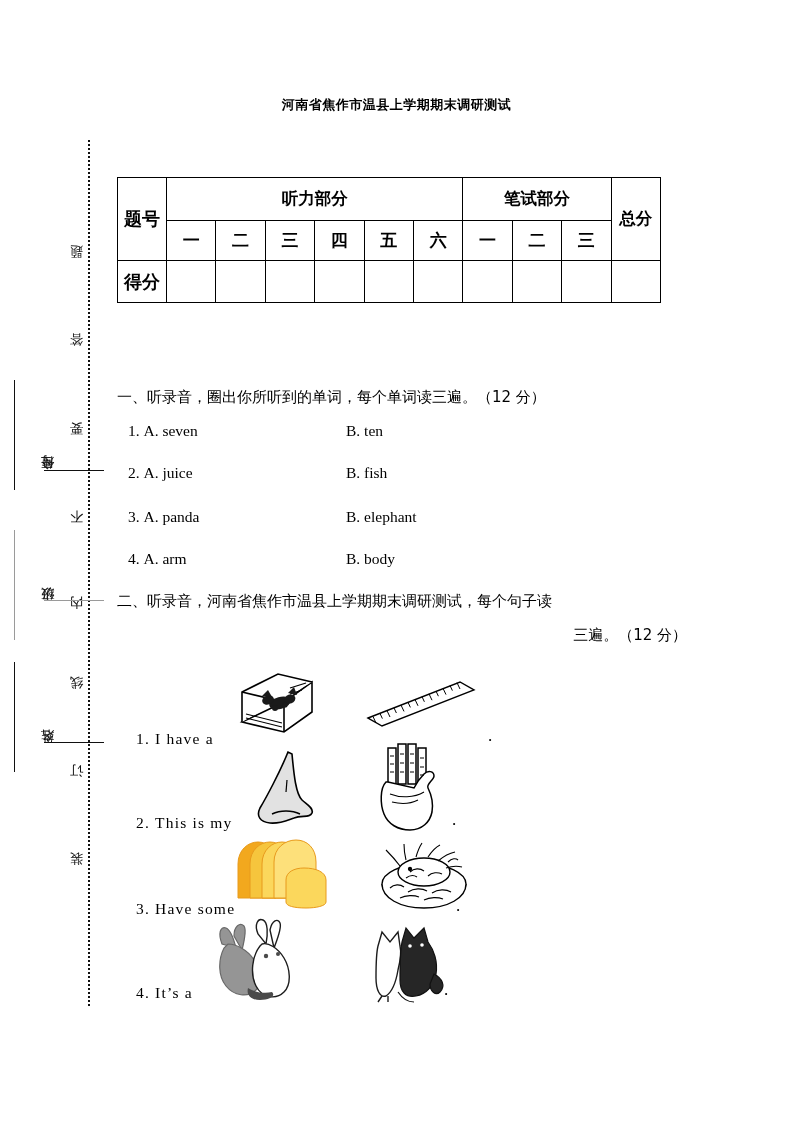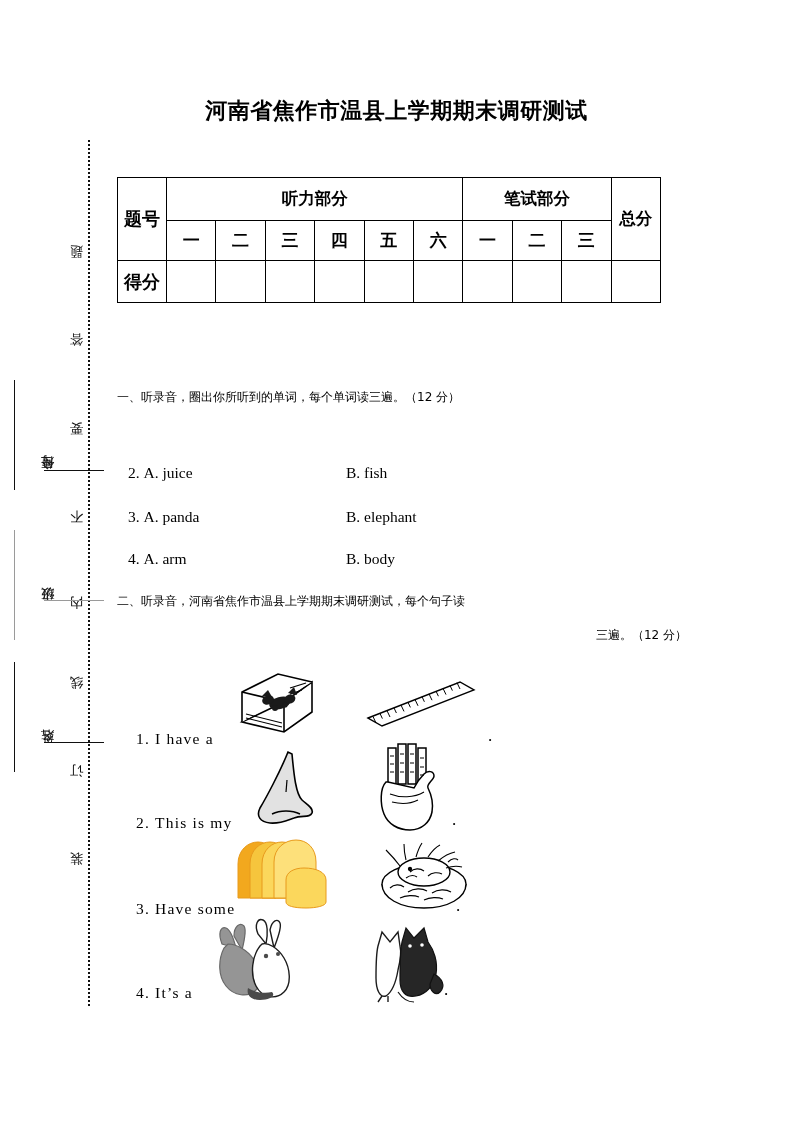--- a/index.html
+++ b/index.html
@@ -31,21 +31,21 @@
   }
   .writein-line.grey{border-top:1.3px solid #9a9a9a;}
   .seg-rule{
     position:absolute;left:14px;width:0;border-left:1.6px solid #111;
   }
 
   
   #doc-title{
     position:absolute;left:0;top:96px;width:793px;text-align:center;
     font-family:"DejaVu Sans","Liberation Sans",sans-serif;
-    font-weight:bold;font-size:22px;letter-spacing:.5px;
+    font-weight:bold;font-size:13px;letter-spacing:.5px;
   }
 
   
   #score-table{
     position:absolute;left:117px;top:177px;width:544px;
     border-collapse:collapse;table-layout:fixed;
   }
   #score-table td{
     border:1.6px solid #000;
     text-align:center;vertical-align:middle;
@@ -65,21 +65,21 @@
   .section-head{
     position:absolute;width:793px;text-align:center;
     font-family:"DejaVu Sans","Liberation Sans",sans-serif;
     font-weight:bold;font-size:16.5px;
   }
   .section-head .pts{font-weight:normal;font-size:15px;}
 
   .q-instr{
     position:absolute;left:117px;width:570px;
     font-family:"DejaVu Sans","Liberation Sans",sans-serif;
-    font-size:12px;line-height:30px;
+    font-size:15px;line-height:30px;
   }
 
   .opt-row{
     position:absolute;left:128px;width:560px;
     font-family:"Liberation Serif","DejaVu Serif",serif;
     font-size:15.5px;
   }
   .opt-row .a{display:inline-block;width:218px;}
   .opt-row .b{display:inline-block;}
 
@@ -163,20 +163,23 @@
     <td></td>
   </tr>
 </tbody>
   </table>
 
 <div id="content">
 
 
   <div class="q-instr" style="top:382px;">一、听录音，圈出你所听到的单词，每个单词读三遍。（12 分）</div>
 
+  <div class="opt-row" style="top:422px;">
+    <span class="a"><span>1.</span>&nbsp;<span>A. seven</span></span><span class="b">B. ten</span>
+  </div>
   <div class="opt-row" style="top:464px;">
     <span class="a"><span>2.</span>&nbsp;<span>A. juice</span></span><span class="b">B. fish</span>
   </div>
   <div class="opt-row" style="top:508px;">
     <span class="a"><span>3.</span>&nbsp;<span>A. panda</span></span><span class="b">B. elephant</span>
   </div>
   <div class="opt-row" style="top:550px;">
     <span class="a"><span>4.</span>&nbsp;<span>A. arm</span></span><span class="b">B. body</span>
   </div>
 

